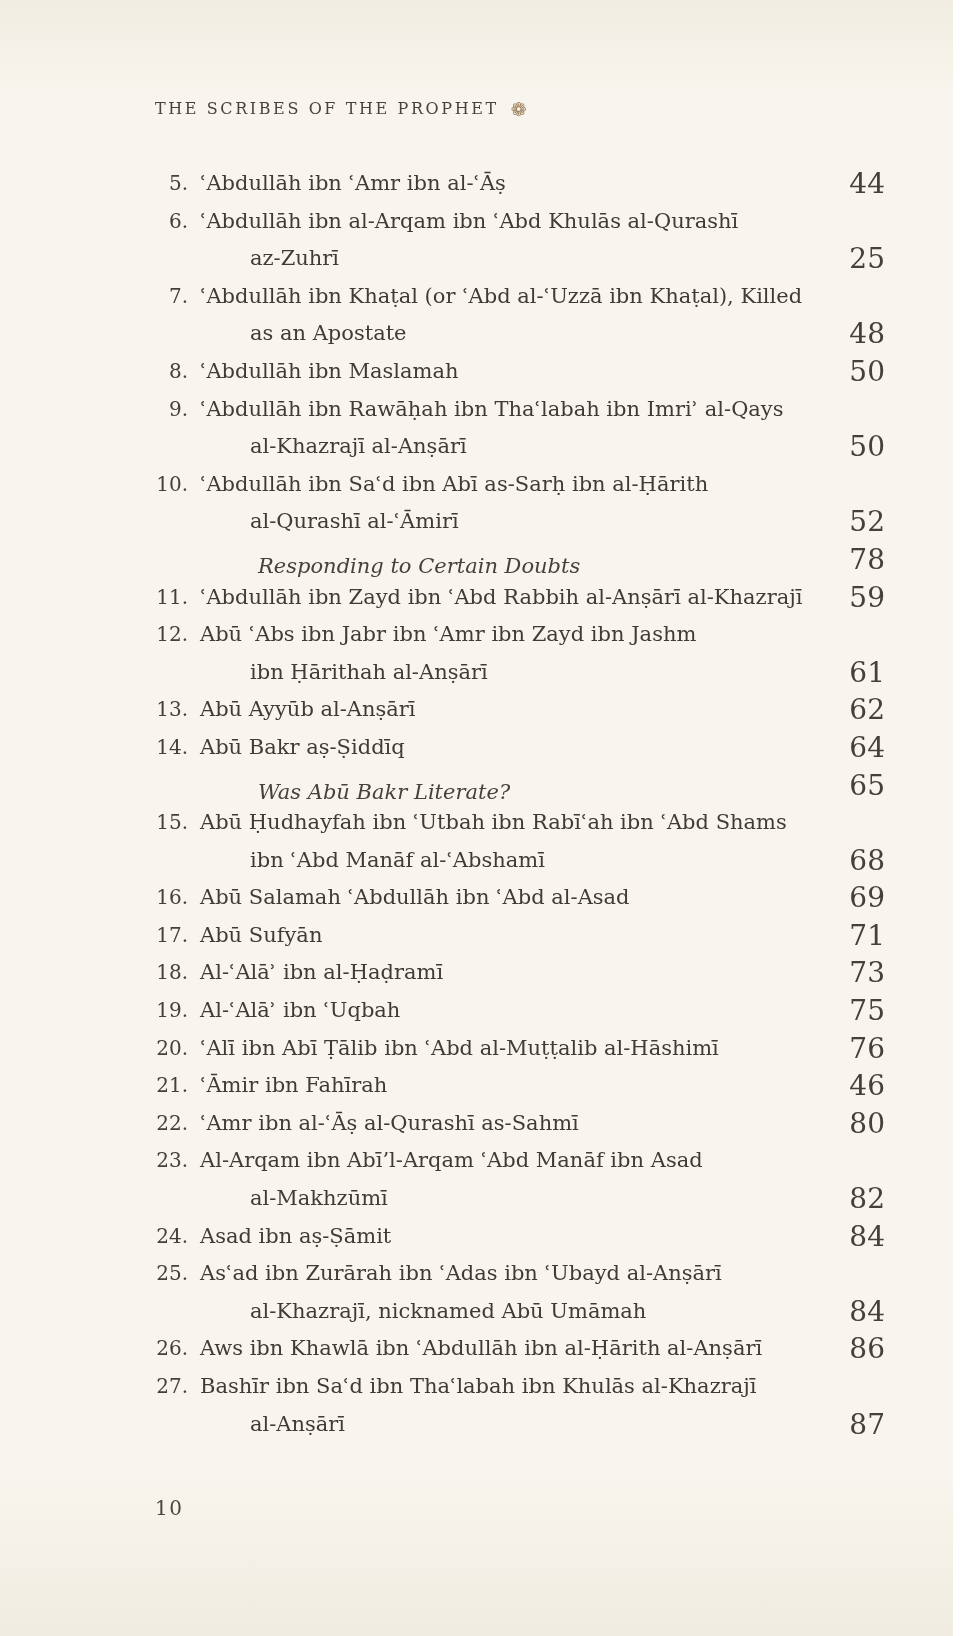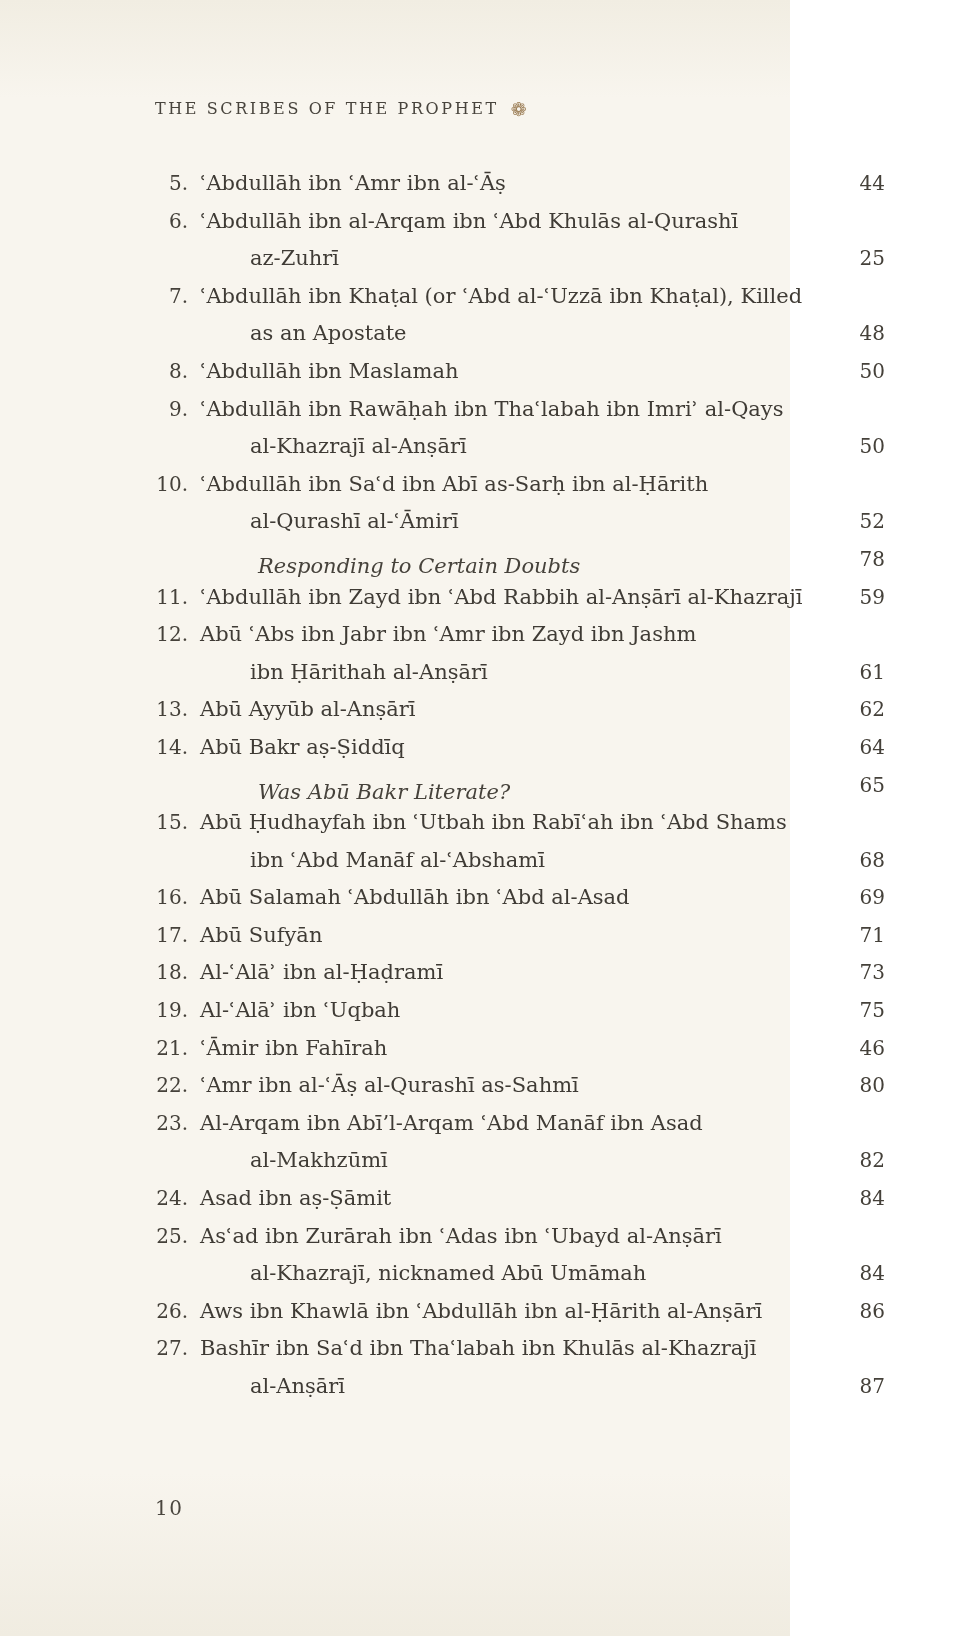--- a/index.html
+++ b/index.html
@@ -7,21 +7,21 @@
     padding: 0;
   }
   body {
     width: 979px;
     height: 1636px;
     font-family: "DejaVu Serif", "Liberation Serif", serif;
     overflow: hidden;
   }
   .page {
     position: relative;
-    width: 790px;
+    width: 953px;
     height: 1636px;
     background: linear-gradient(180deg, #f1ede2 0%, #f8f5ee 6%, #f8f5ee 90%, #f0ece1 100%);
     color: #3f3b35;
   }
   .running-head {
     position: absolute;
     left: 155px;
     top: 96px;
     font-size: 16px;
     letter-spacing: 2.6px;
@@ -69,21 +69,21 @@
     left: 103px;
     font-style: italic;
     font-size: 21px;
     color: #46423b;
     margin-top: 7px;
   }
   .row .pagenum {
     position: absolute;
     right: 0;
     top: 0;
-    font-size: 20px;
+    font-size: 28px;
     text-align: right;
     color: #45413a;
   }
   .folio {
     position: absolute;
     left: 155px;
     top: 1496px;
     width: 730px;
     text-align: left;
     font-size: 20px;
@@ -210,20 +210,25 @@
       <span class="num">18.</span>
       <span class="text">Al-ʿAlāʾ ibn al-Ḥaḍramī</span>
       <span class="pagenum">73</span>
     </div>
       <div class="row entry">
       <span class="num">19.</span>
       <span class="text">Al-ʿAlāʾ ibn ʿUqbah</span>
       <span class="pagenum">75</span>
     </div>
       <div class="row entry">
+      <span class="num">20.</span>
+      <span class="text">ʿAlī ibn Abī Ṭālib ibn ʿAbd al-Muṭṭalib al-Hāshimī</span>
+      <span class="pagenum">76</span>
+    </div>
+      <div class="row entry">
       <span class="num">21.</span>
       <span class="text">ʿĀmir ibn Fahīrah</span>
       <span class="pagenum">46</span>
     </div>
       <div class="row entry">
       <span class="num">22.</span>
       <span class="text">ʿAmr ibn al-ʿĀṣ al-Qurashī as-Sahmī</span>
       <span class="pagenum">80</span>
     </div>
       <div class="row entry">

